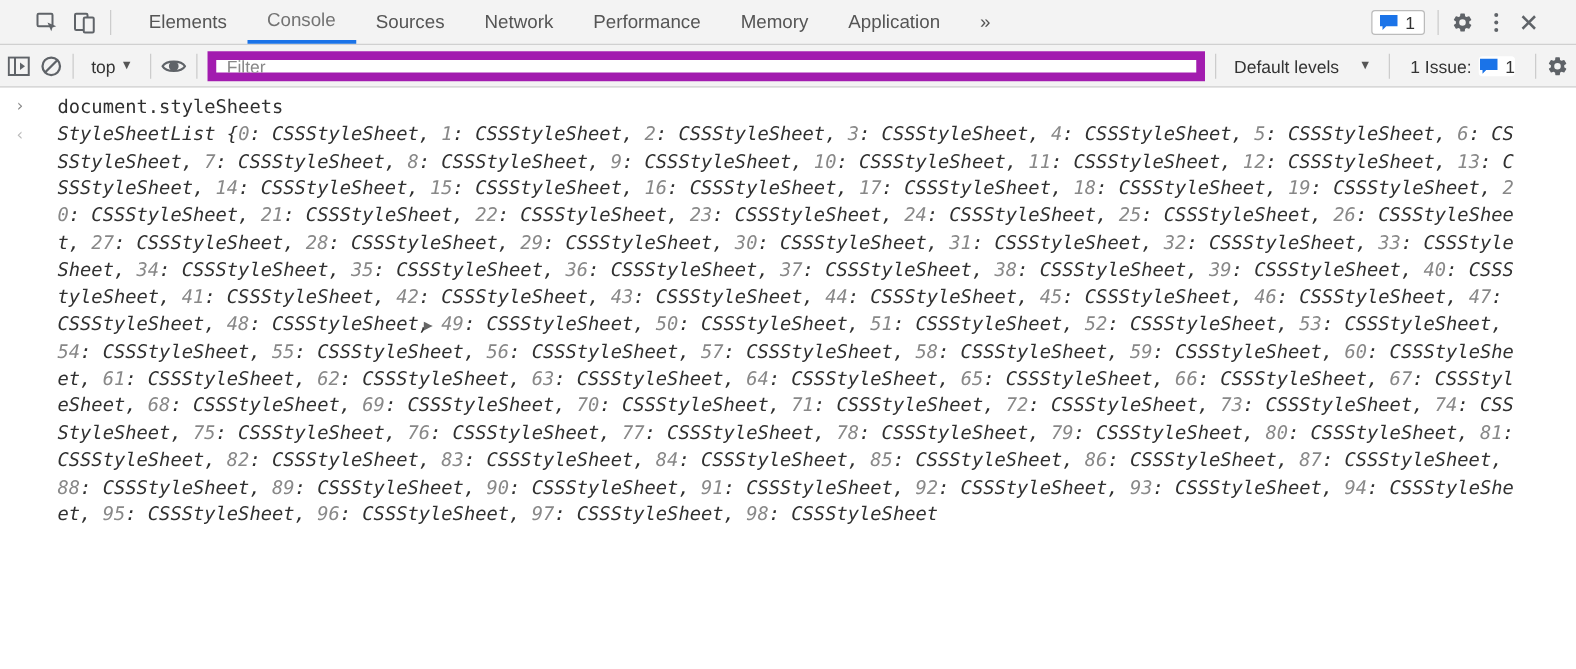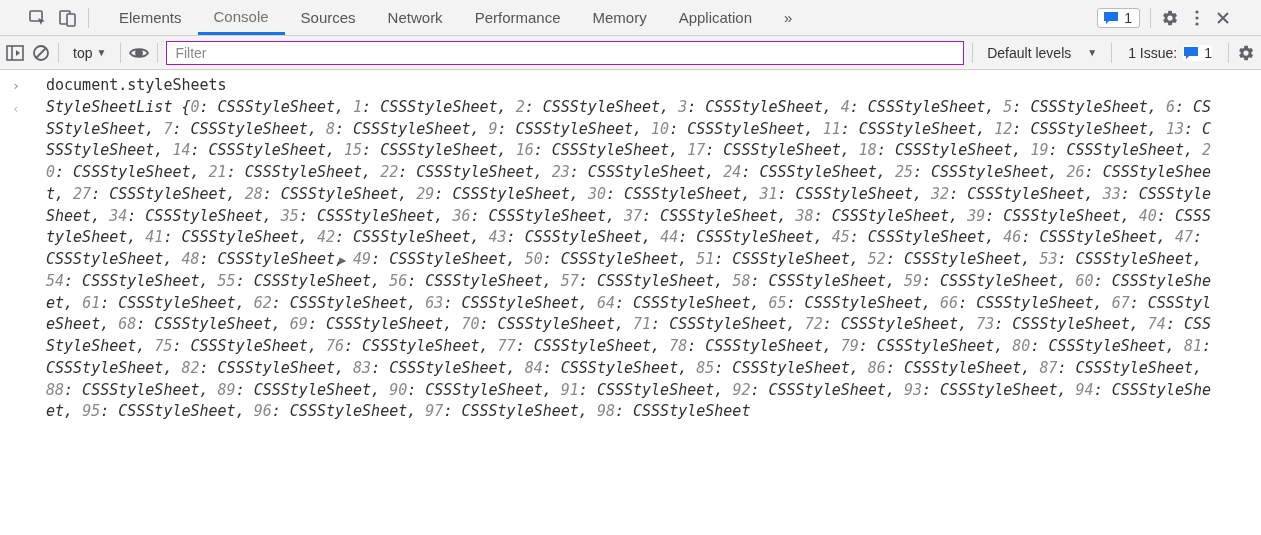--- a/index.html
+++ b/index.html
@@ -51,21 +51,21 @@
     display:flex; align-items:center; height:34px;
     border-bottom:1px solid #d0d0d0; background:#f3f3f3;
     padding:0 6px; gap:8px;
   }
   .toolbar .select {
     display:flex; align-items:center; gap:4px;
     padding:2px 6px; color:#333; font-size:14px;
   }
   .toolbar .select .tri { font-size:10px; color:#555; }
   .filter-input {
-    flex:1; height:24px; border:1px solid #a21caf; background:#fff;
+    flex:1; height:24px; border:7px solid #a21caf; background:#fff;
     padding:2px 8px; font-size:14px; color:#333;
   }
   .filter-input::placeholder { color:#888; }
   .levels { display:flex; align-items:center; gap:16px; padding:0 6px; font-size:14px; color:#333;}
   .issue-pill { display:flex; align-items:flex-end; gap:6px; padding:0 8px; font-size:14px; color:#333;}
 
   .console-body {
     font-family: Menlo, Consolas, monospace;
     font-size: 15px;
     line-height: 1.45;

